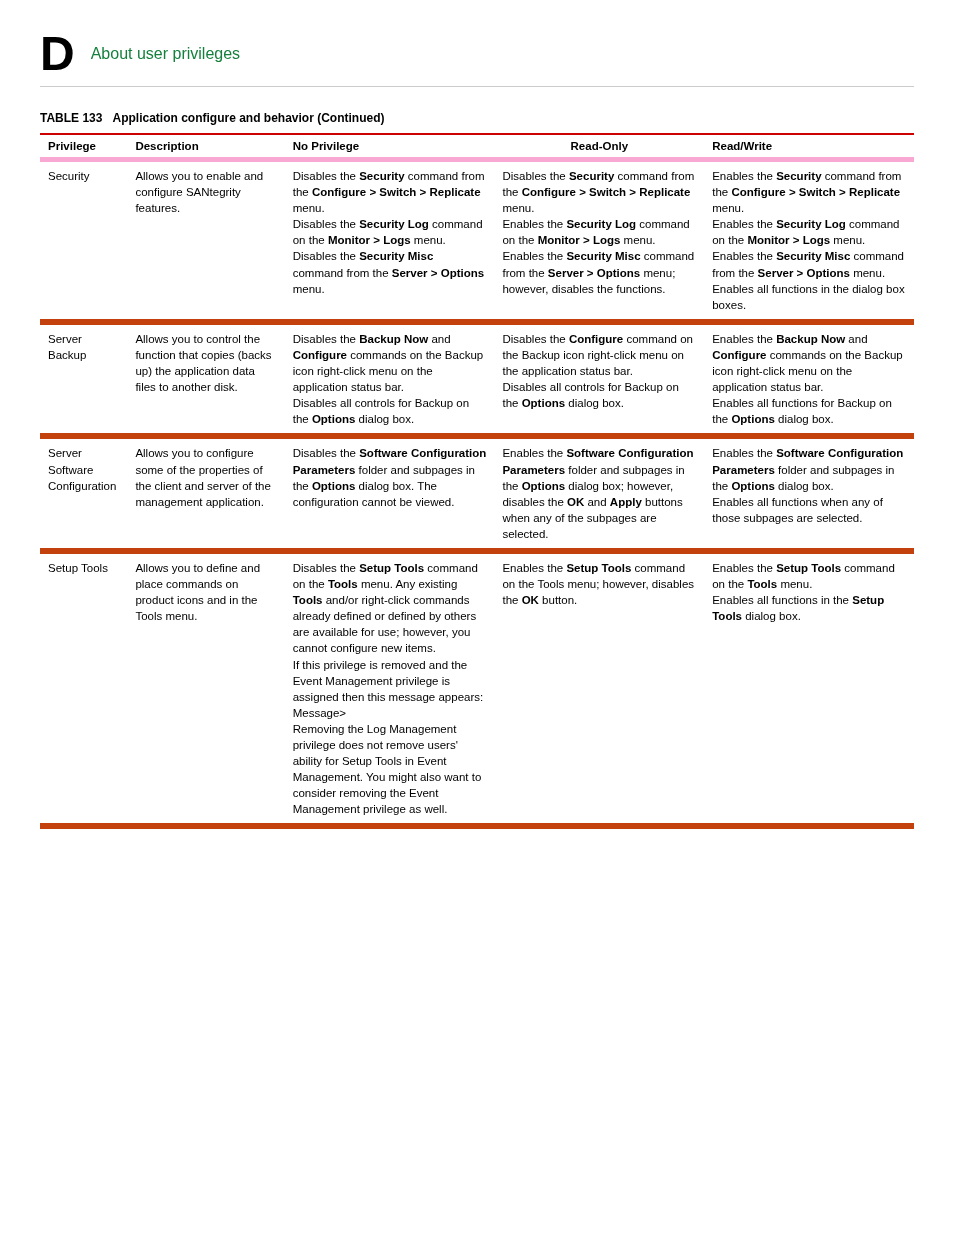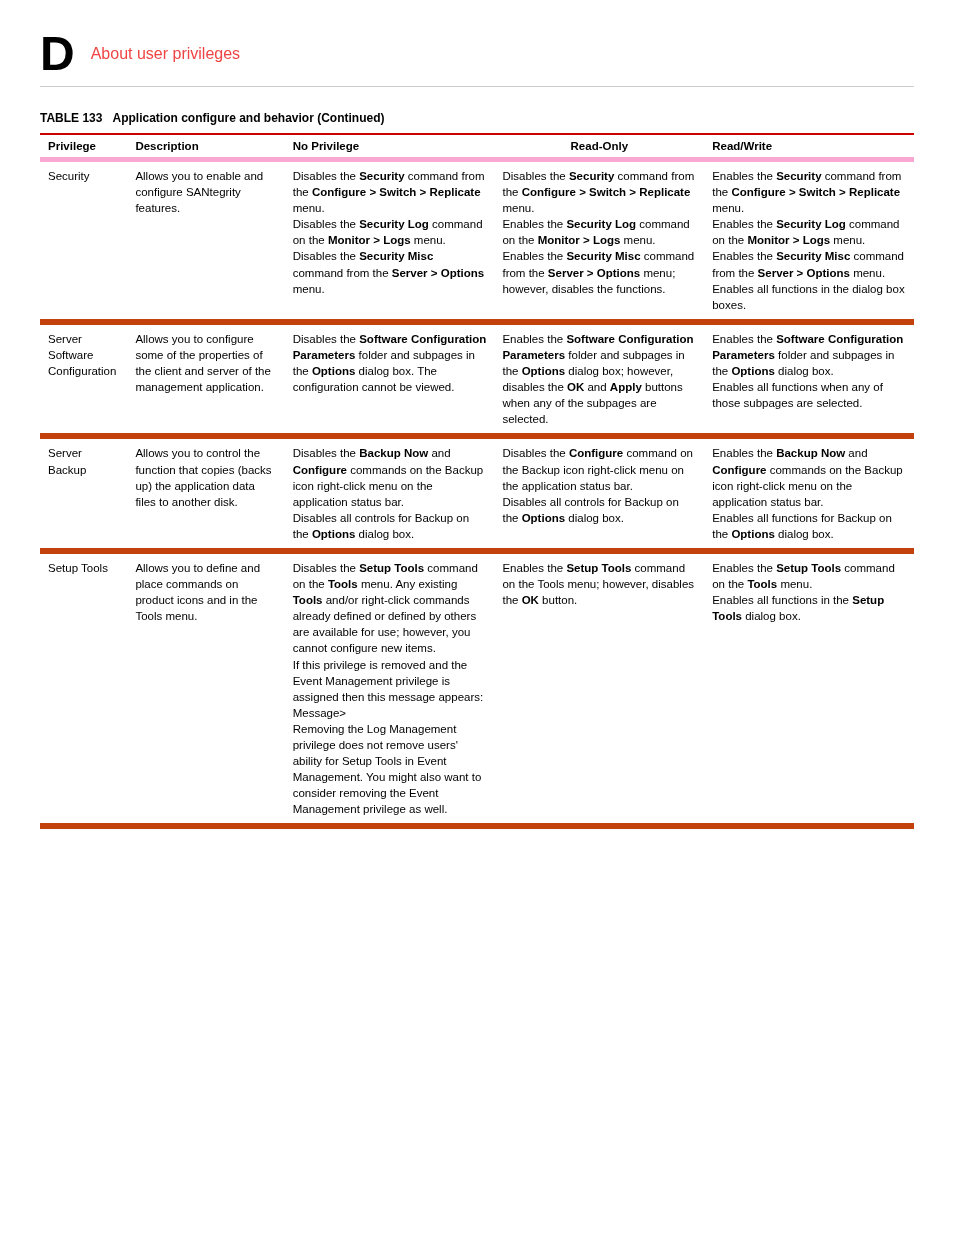--- a/index.html
+++ b/index.html
@@ -18,21 +18,21 @@
       padding-bottom: 8px;
     }
     .chapter-letter {
       font-size: 48px;
       font-weight: bold;
       margin-right: 16px;
       line-height: 1;
     }
     .chapter-title {
       font-size: 16px;
-      color: #ef4444;
+      color: #15803d;
     }
     .table-caption {
       margin-bottom: 8px;
     }
     .table-caption-label {
       font-weight: bold;
       font-size: 12px;
       text-align: right;
     }
     .table-caption-text {
@@ -96,32 +96,32 @@
   </thead>
   <tbody id="table-body">
   <tr>
         <td>Security</td>
         <td>Allows you to enable and configure SANtegrity features.</td>
         <td>Disables the <b>Security</b> command from the <b>Configure &gt; Switch &gt; Replicate</b> menu.<br>Disables the <b>Security Log</b> command on the <b>Monitor &gt; Logs</b> menu.<br>Disables the <b>Security Misc</b> command from the <b>Server &gt; Options</b> menu.</td>
         <td>Disables the <b>Security</b> command from the <b>Configure &gt; Switch &gt; Replicate</b> menu.<br>Enables the <b>Security Log</b> command on the <b>Monitor &gt; Logs</b> menu.<br>Enables the <b>Security Misc</b> command from the <b>Server &gt; Options</b> menu; however, disables the functions.</td>
         <td>Enables the <b>Security</b> command from the <b>Configure &gt; Switch &gt; Replicate</b> menu.<br>Enables the <b>Security Log</b> command on the <b>Monitor &gt; Logs</b> menu.<br>Enables the <b>Security Misc</b> command from the <b>Server &gt; Options</b> menu.<br>Enables all functions in the dialog box boxes.</td>
       </tr>
       <tr>
+        <td>Server Backup</td>
+        <td>Allows you to control the function that copies (backs up) the application data files to another disk.</td>
+        <td>Disables the <b>Backup Now</b> and <b>Configure</b> commands on the Backup icon right-click menu on the application status bar.<br>Disables all controls for Backup on the <b>Options</b> dialog box.</td>
+        <td>Disables the <b>Configure</b> command on the Backup icon right-click menu on the application status bar.<br>Disables all controls for Backup on the <b>Options</b> dialog box.</td>
+        <td>Enables the <b>Backup Now</b> and <b>Configure</b> commands on the Backup icon right-click menu on the application status bar.<br>Enables all functions for Backup on the <b>Options</b> dialog box.</td>
+      </tr>
+      <tr>
         <td>Server Software Configuration</td>
         <td>Allows you to configure some of the properties of the client and server of the management application.</td>
         <td>Disables the <b>Software Configuration Parameters</b> folder and subpages in the <b>Options</b> dialog box. The configuration cannot be viewed.</td>
         <td>Enables the <b>Software Configuration Parameters</b> folder and subpages in the <b>Options</b> dialog box; however, disables the <b>OK</b> and <b>Apply</b> buttons when any of the subpages are selected.</td>
         <td>Enables the <b>Software Configuration Parameters</b> folder and subpages in the <b>Options</b> dialog box.<br>Enables all functions when any of those subpages are selected.</td>
-      </tr>
-      <tr>
-        <td>Server Backup</td>
-        <td>Allows you to control the function that copies (backs up) the application data files to another disk.</td>
-        <td>Disables the <b>Backup Now</b> and <b>Configure</b> commands on the Backup icon right-click menu on the application status bar.<br>Disables all controls for Backup on the <b>Options</b> dialog box.</td>
-        <td>Disables the <b>Configure</b> command on the Backup icon right-click menu on the application status bar.<br>Disables all controls for Backup on the <b>Options</b> dialog box.</td>
-        <td>Enables the <b>Backup Now</b> and <b>Configure</b> commands on the Backup icon right-click menu on the application status bar.<br>Enables all functions for Backup on the <b>Options</b> dialog box.</td>
       </tr>
       <tr>
         <td>Setup Tools</td>
         <td>Allows you to define and place commands on product icons and in the Tools menu.</td>
         <td>Disables the <b>Setup Tools</b> command on the <b>Tools</b> menu. Any existing <b>Tools</b> and/or right-click commands already defined or defined by others are available for use; however, you cannot configure new items.<br>If this privilege is removed and the Event Management privilege is assigned then this message appears:<br><title: <product=""> Message&gt;<br><warning>Removing the Log Management privilege does not remove users' ability for Setup Tools in Event Management. You might also want to consider removing the Event Management privilege as well.</warning></title:></td>
         <td>Enables the <b>Setup Tools</b> command on the Tools menu; however, disables the <b>OK</b> button.</td>
         <td>Enables the <b>Setup Tools</b> command on the <b>Tools</b> menu.<br>Enables all functions in the <b>Setup Tools</b> dialog box.</td>
       </tr>
     </tbody>
 </table>

